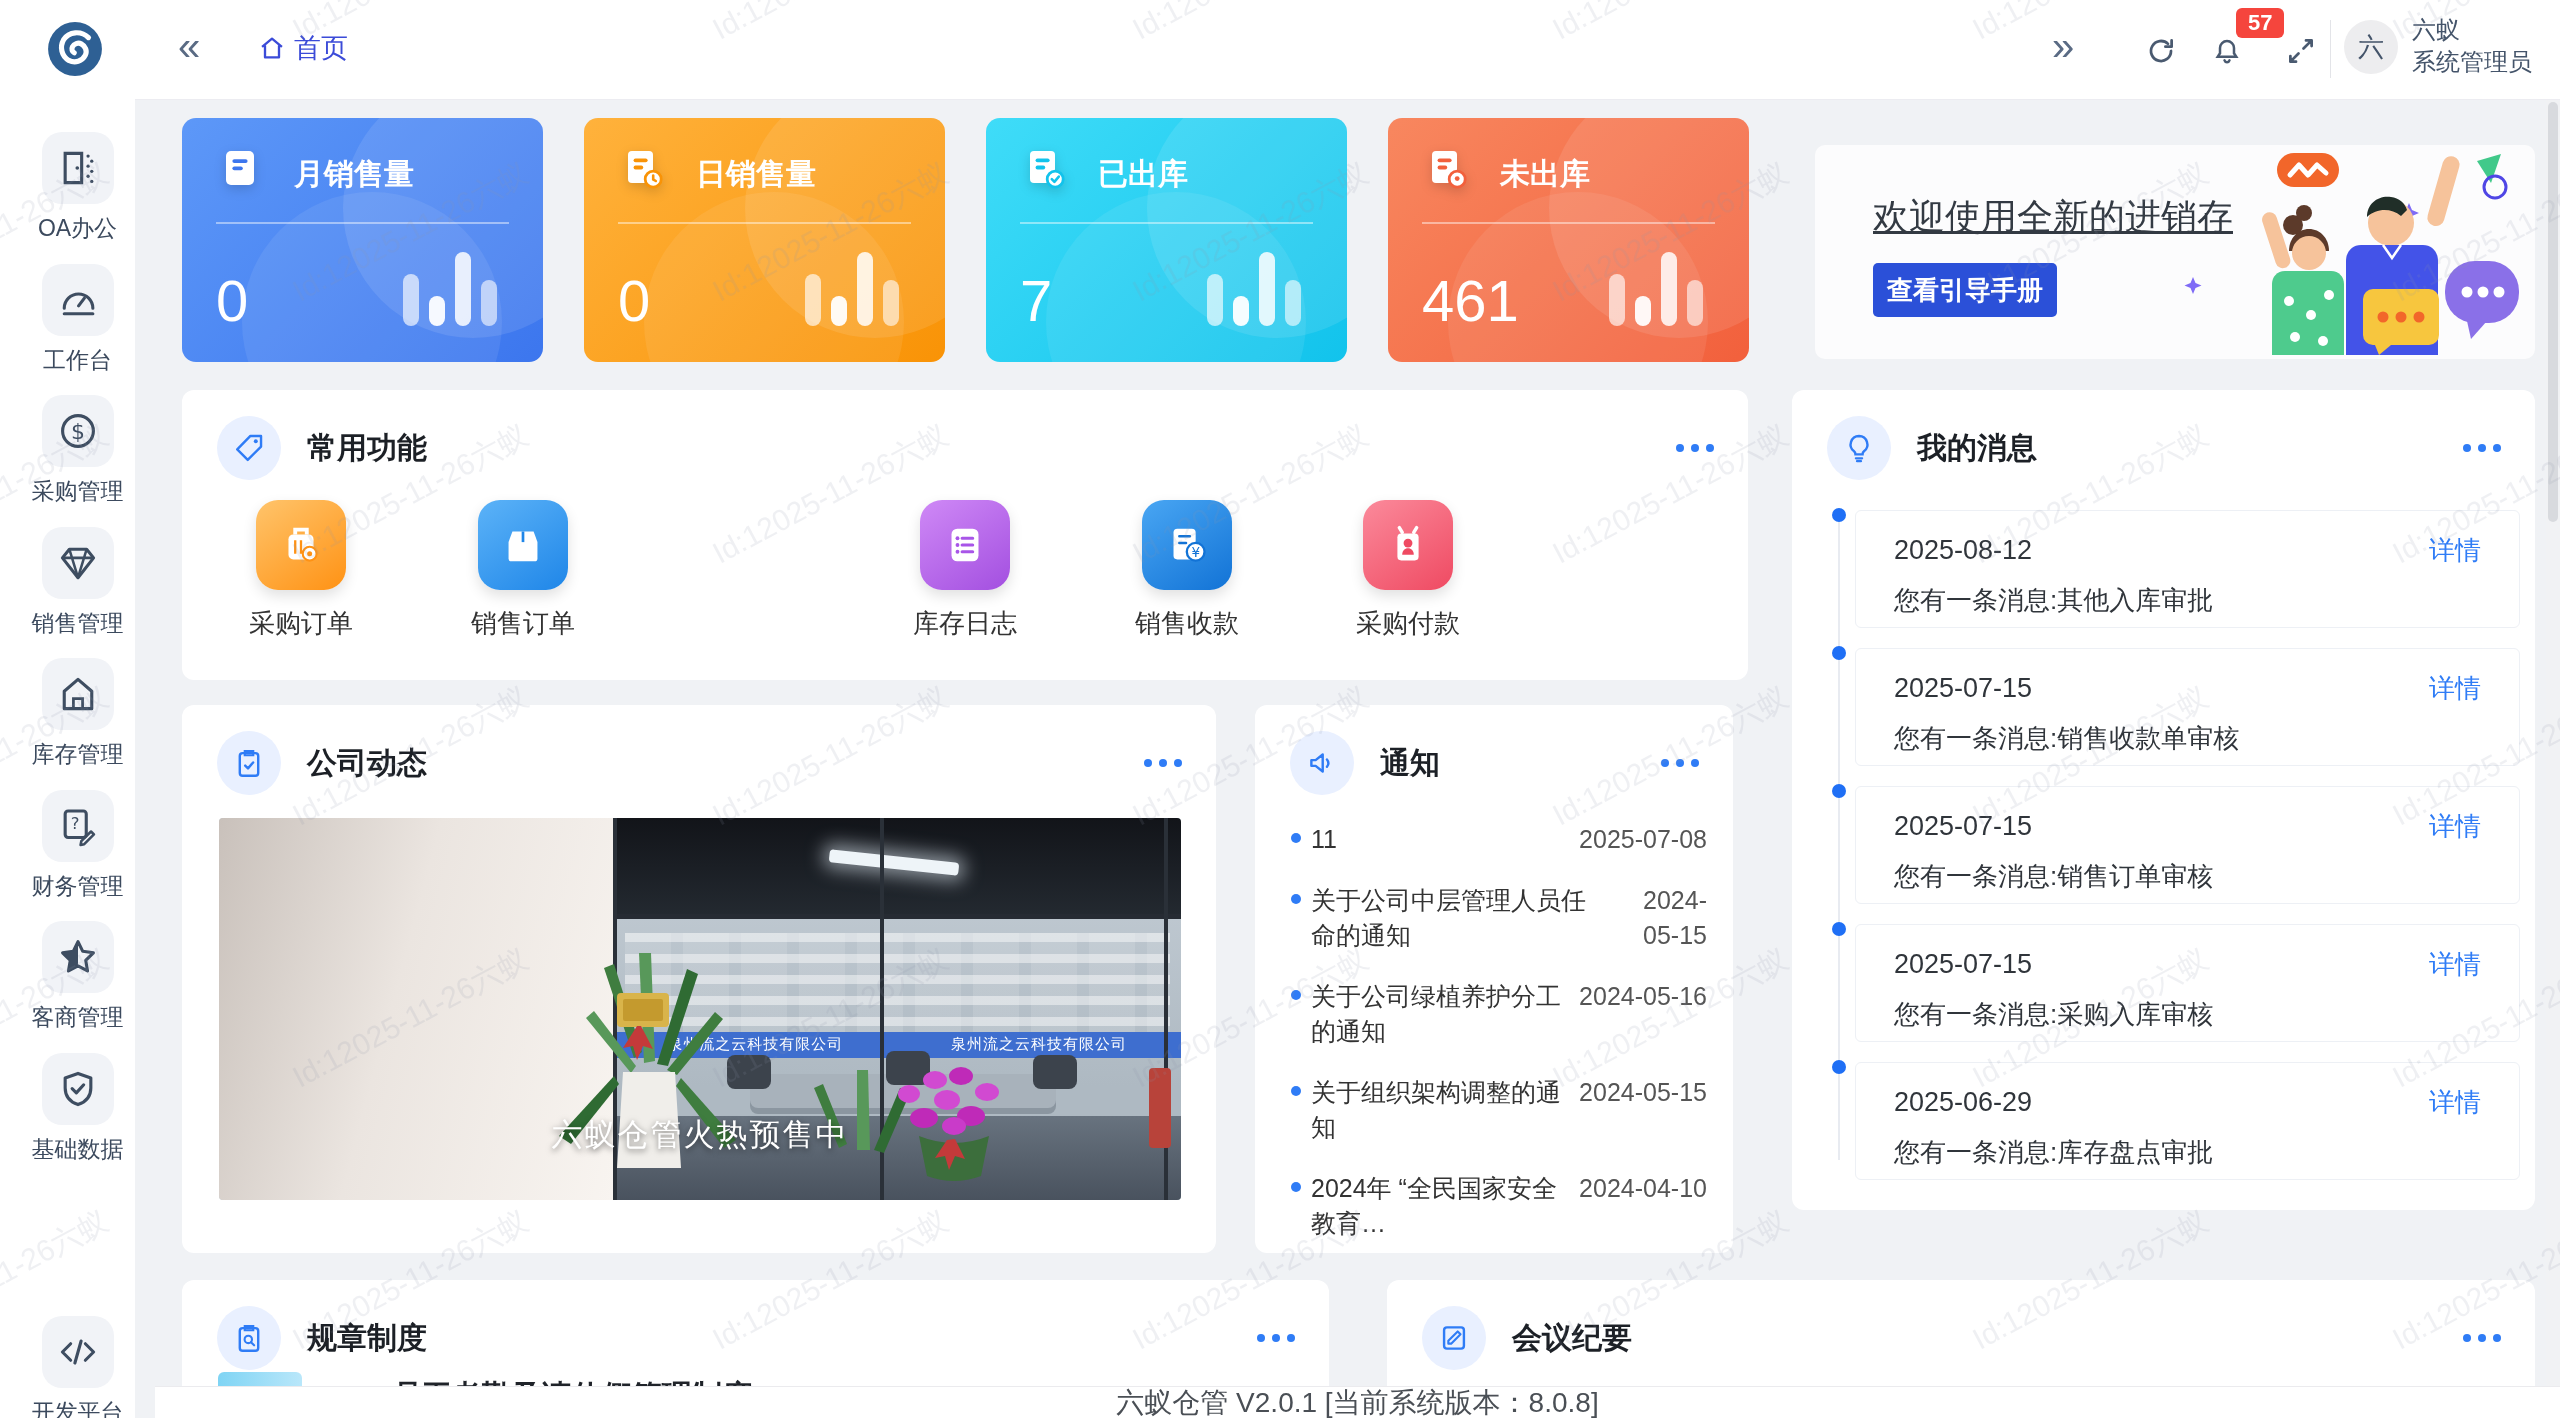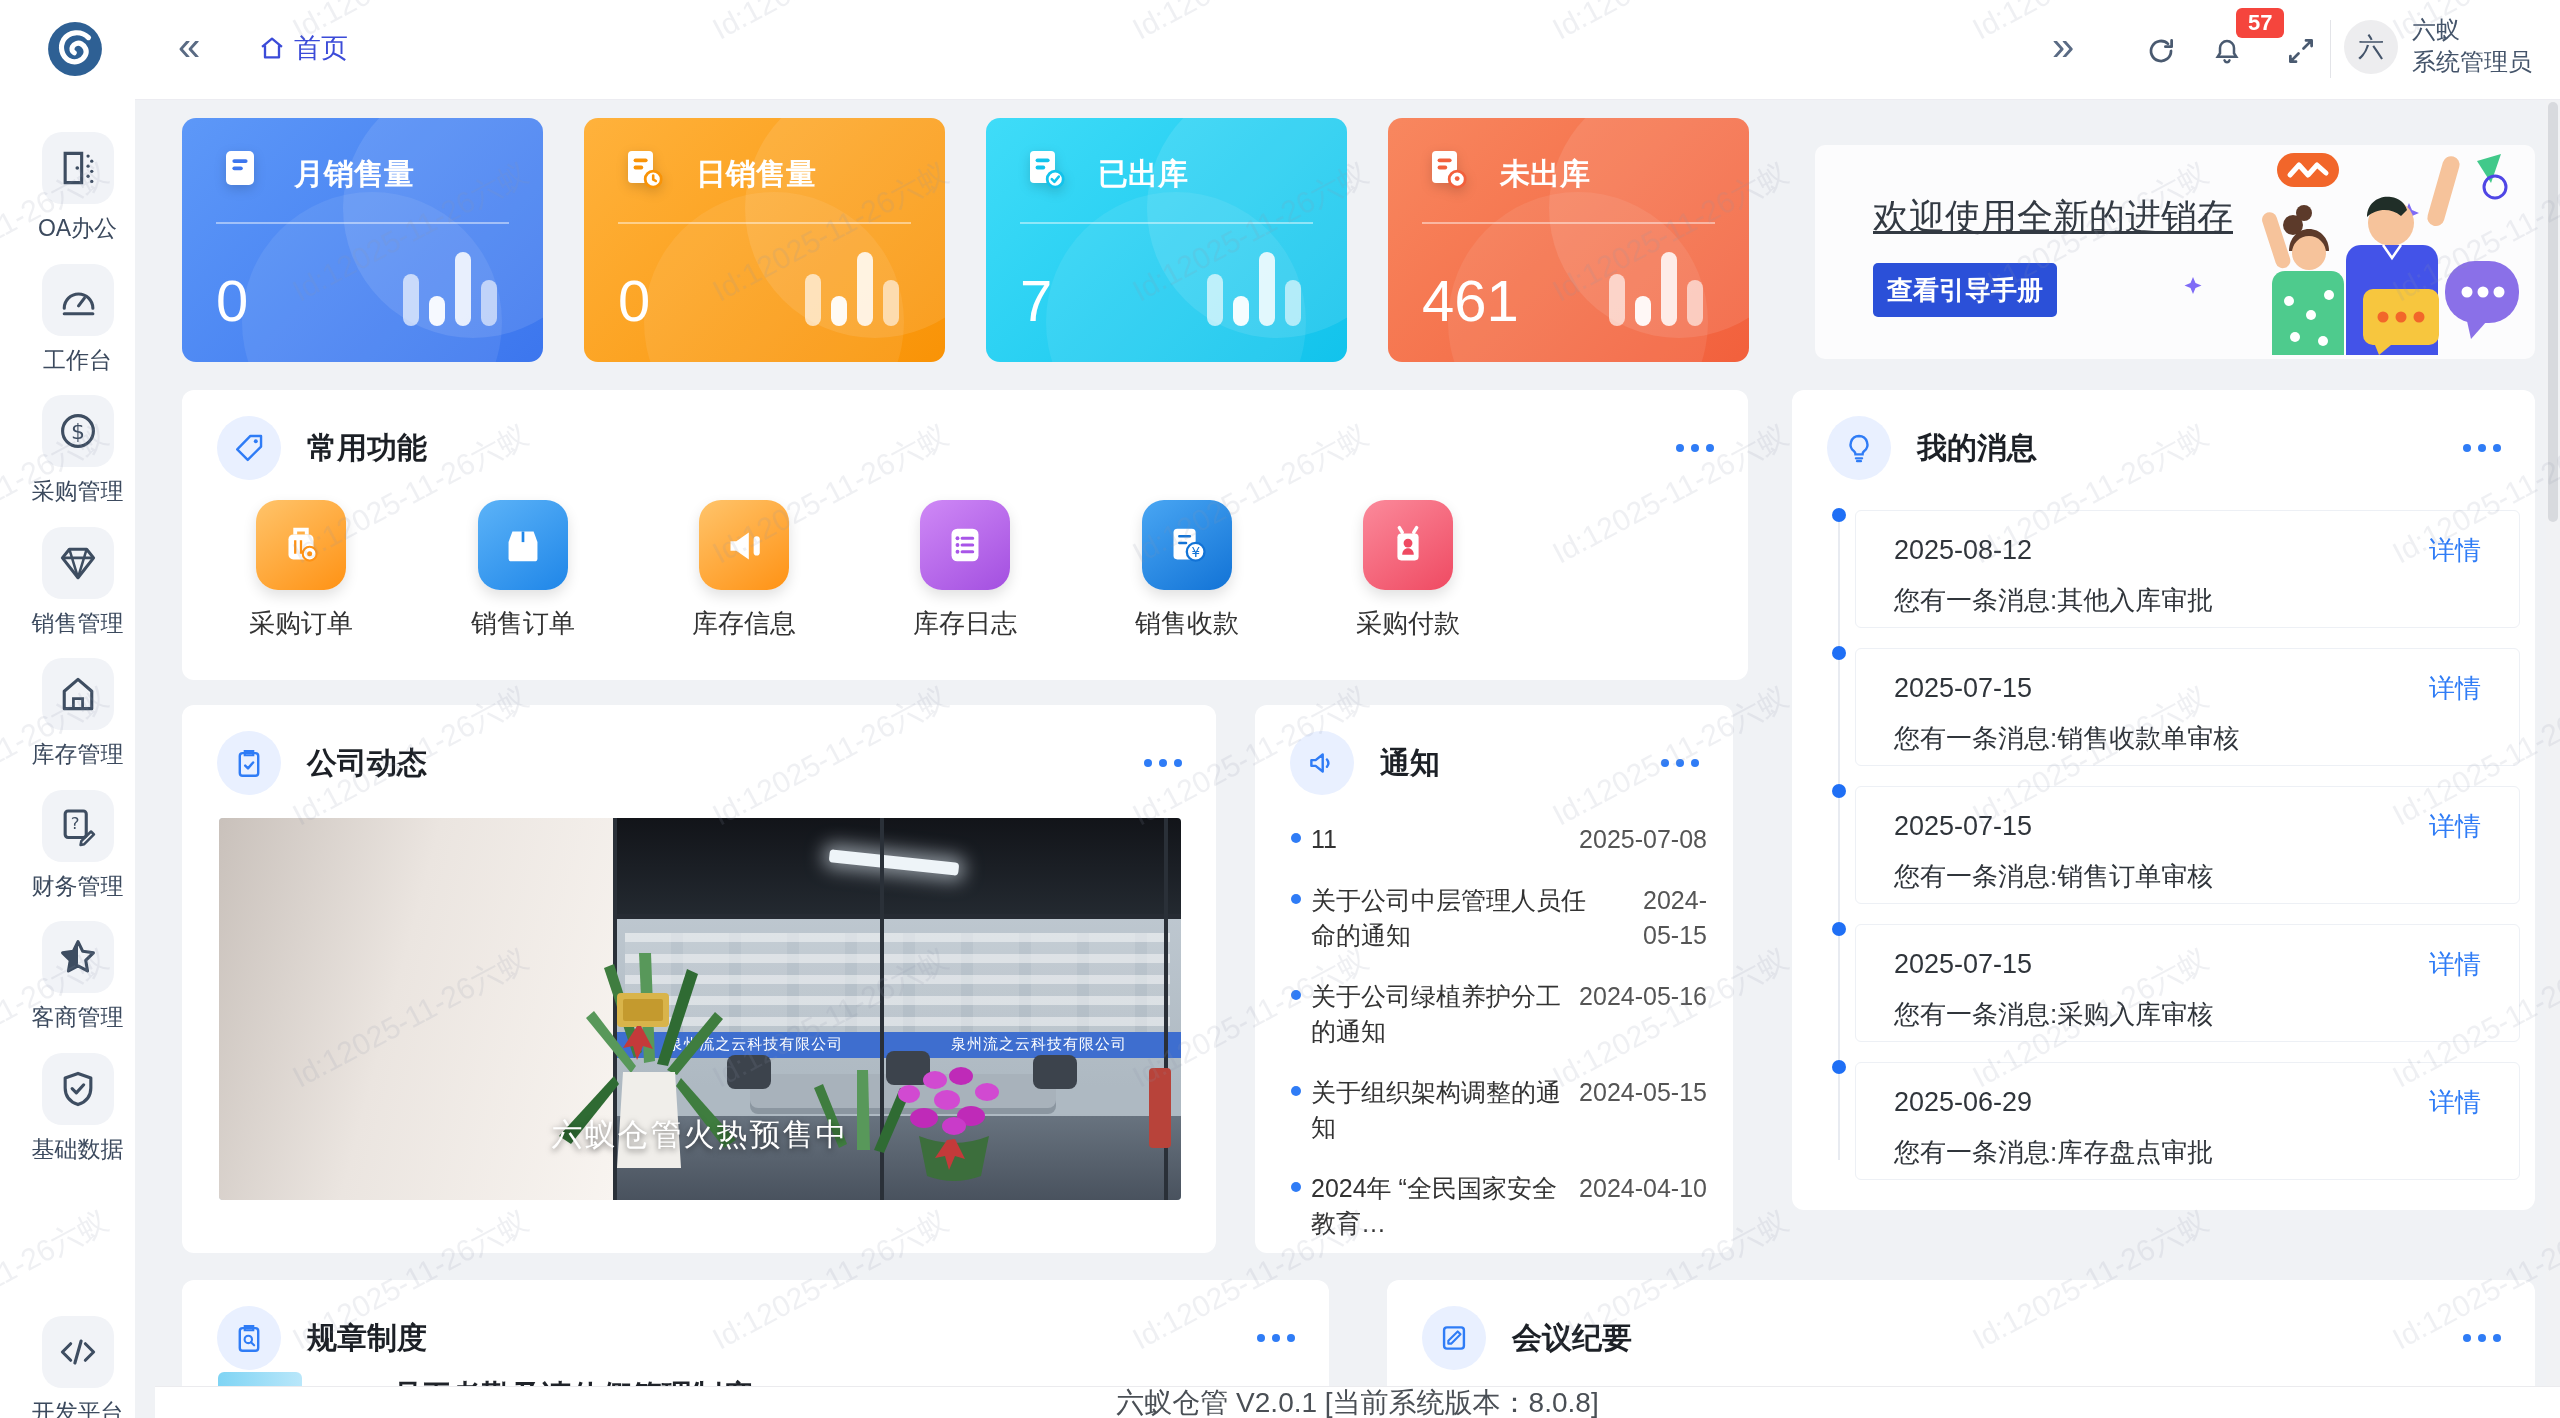--- a/index.html
+++ b/index.html
@@ -423,29 +423,20 @@
       <div class="qf-tile g-bl">
           <svg viewBox="0 0 27 27">
         <path d="M6 12h15v8.5a1.5 1.5 0 0 1-1.5 1.5h-12A1.5 1.5 0 0 1 6 20.5z" fill="#fff"></path>
         <path d="M6 12l2-5.5h11l2 5.5z" fill="#fff"></path>
         <path d="M13.5 6.5V12" stroke="#1f86e8" stroke-width="1.4"></path>
       </svg>
         </div>
       <div class="qf-lb">销售订单</div>
     </div>
 
-    <div class="qf-item" style="left:562px">
-      <div class="qf-tile g-or">
-          <svg viewBox="0 0 27 27">
-        <path d="M6.5 11.5v5h3l6.5 4.5v-14l-6.5 4.5z" fill="#fff"></path>
-        <rect x="18.5" y="9" width="3.2" height="10" rx="1.6" fill="#fff"></rect>
-      </svg>
-        </div>
-      <div class="qf-lb">库存信息</div>
-    </div>
 
     <div class="qf-item" style="left:783px">
       <div class="qf-tile g-pu">
           <svg viewBox="0 0 27 27">
         <rect x="6.5" y="5" width="14" height="17" rx="3" fill="#fff"></rect>
         <g stroke="#a855e8" stroke-width="1.6" stroke-linecap="round">
           <path d="M12 10h5.5M12 13.5h5.5M12 17h5.5"></path>
             </g>
         <g fill="#a855e8">
               <circle cx="9.6" cy="10" r="1"></circle>

